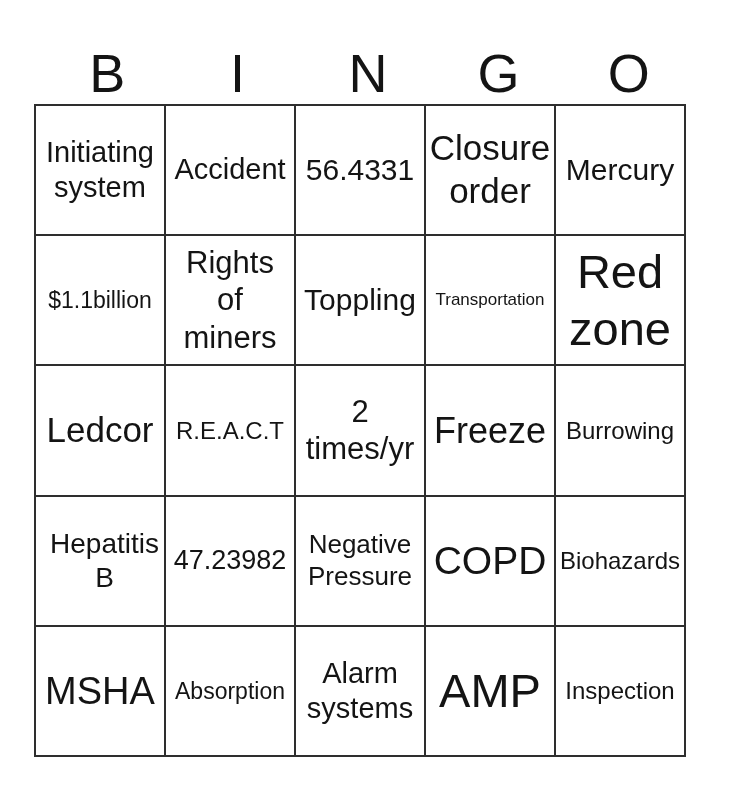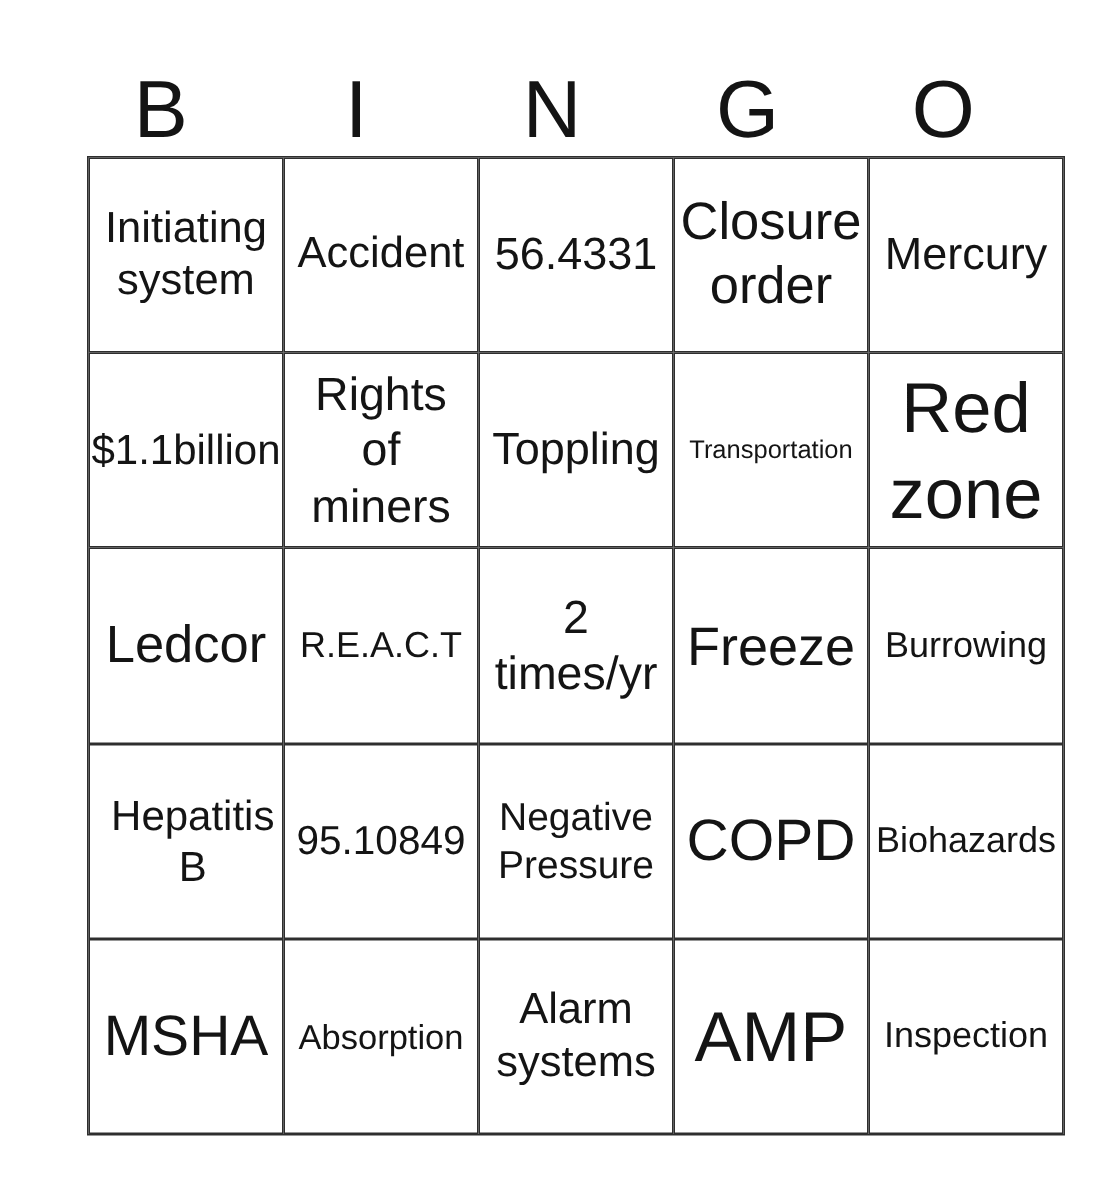--- a/index.html
+++ b/index.html
@@ -23,21 +23,21 @@
     display: grid;
     grid-template-columns: repeat(5, 1fr);
     justify-items: center;
     font-size: 54px;
     line-height: 1;
     color: #141414;
     user-select: none;
   }
   .grid {
     position: absolute;
-    left: 58px;
+    left: 34px;
     top: 104px;
     width: 652px;
     height: 653px;
     box-sizing: border-box;
     display: grid;
     grid-template-columns: repeat(5, 1fr);
     grid-template-rows: repeat(5, 1fr);
     border: 1px solid #2e2e2e;
     background: #ffffff;
   }
@@ -55,21 +55,21 @@
   .cell span {
     white-space: pre-line;
     line-height: 1.22;
   }
   
   .grid .cell:nth-child(1)  { font-size: 29px; }
   .grid .cell:nth-child(2)  { font-size: 29px; }
   .grid .cell:nth-child(3)  { font-size: 30px; }
   .grid .cell:nth-child(4)  { font-size: 35px; }
   .grid .cell:nth-child(5)  { font-size: 30px; }
-  .grid .cell:nth-child(6)  { font-size: 28px; }
+  .grid .cell:nth-child(6)  { font-size: 23px; }
   .grid .cell:nth-child(7)  { font-size: 31px; }
   .grid .cell:nth-child(8)  { font-size: 30px; }
   .grid .cell:nth-child(9)  { font-size: 17px; }
   .grid .cell:nth-child(10) { font-size: 47px; }
   .grid .cell:nth-child(11) { font-size: 35px; }
   .grid .cell:nth-child(12) { font-size: 24px; }
   .grid .cell:nth-child(13) { font-size: 31px; }
   .grid .cell:nth-child(14) { font-size: 36px; }
   .grid .cell:nth-child(15) { font-size: 24px; }
   .grid .cell:nth-child(16) { font-size: 28px; padding-left: 12px; }
@@ -146,21 +146,21 @@
         <span>Freeze</span>
       </div>
     <div class="cell">
         <span>Burrowing</span>
       </div>
     <div class="cell">
         <span>Hepatitis
 B</span>
       </div>
     <div class="cell">
-        <span>95.10849</span>
+        <span>47.23982</span>
       </div>
     <div class="cell">
         <span>Negative
 Pressure</span>
       </div>
     <div class="cell">
         <span>COPD</span>
       </div>
     <div class="cell">
         <span>Biohazards</span>

